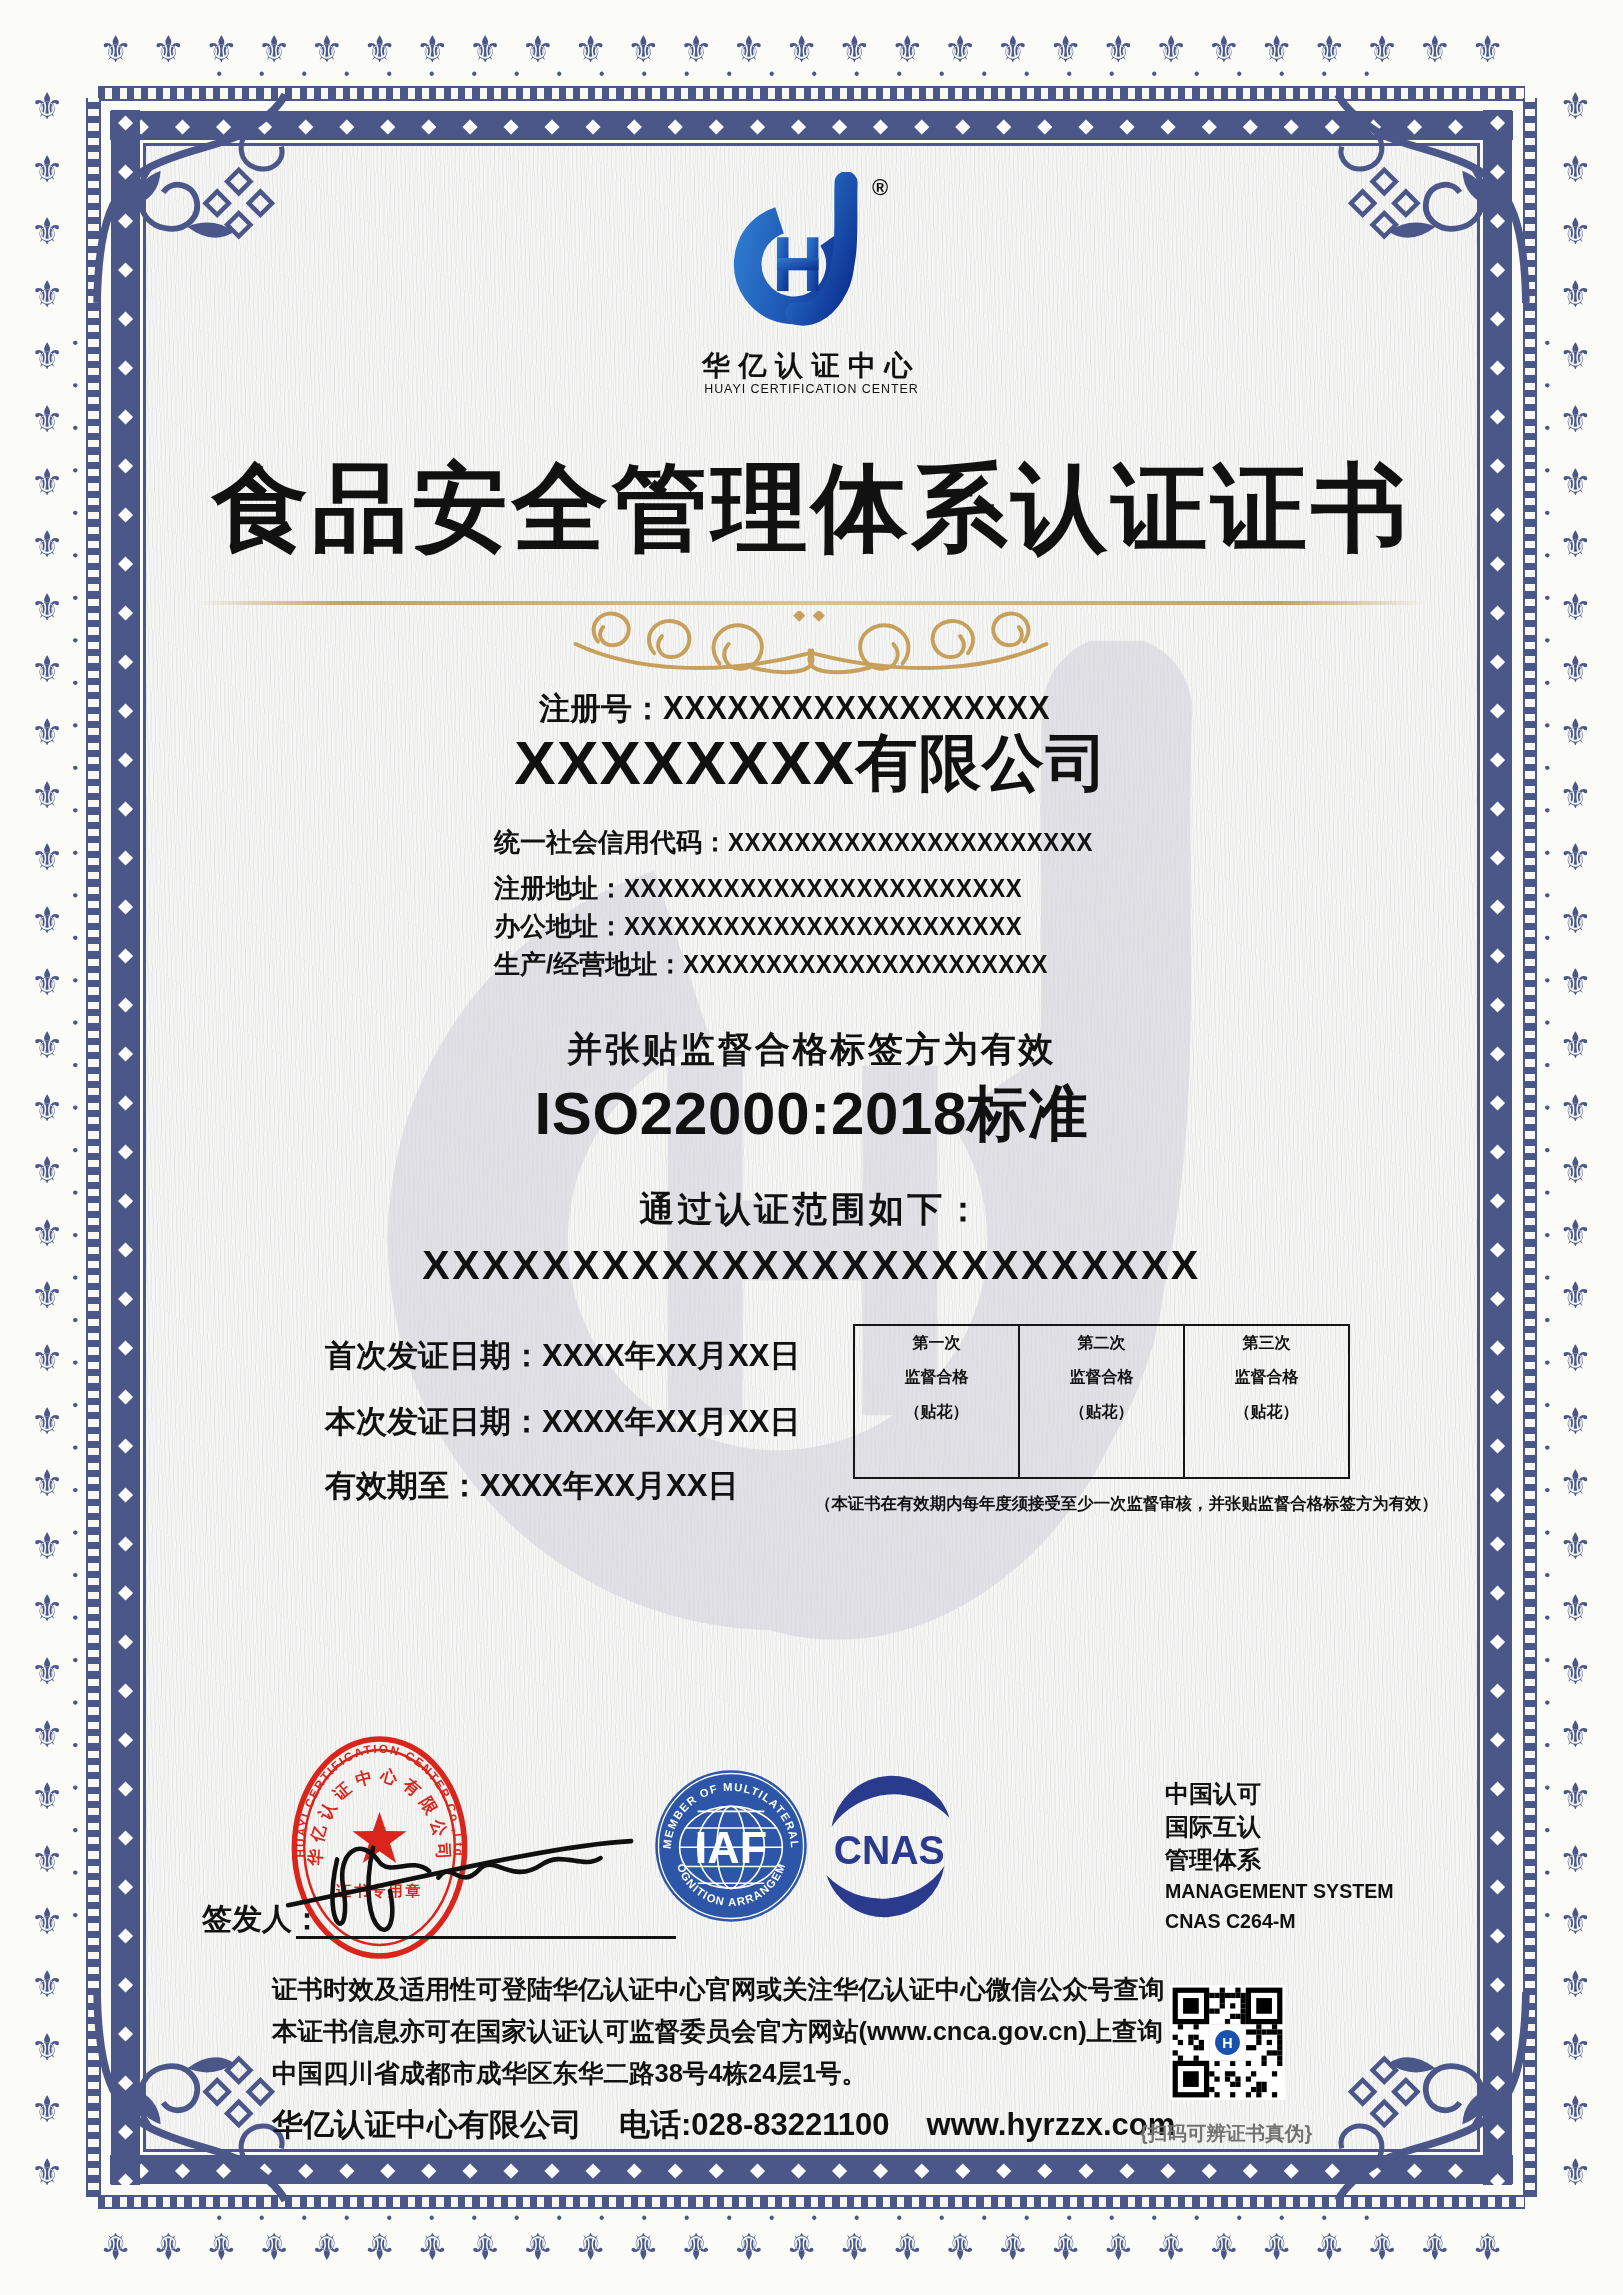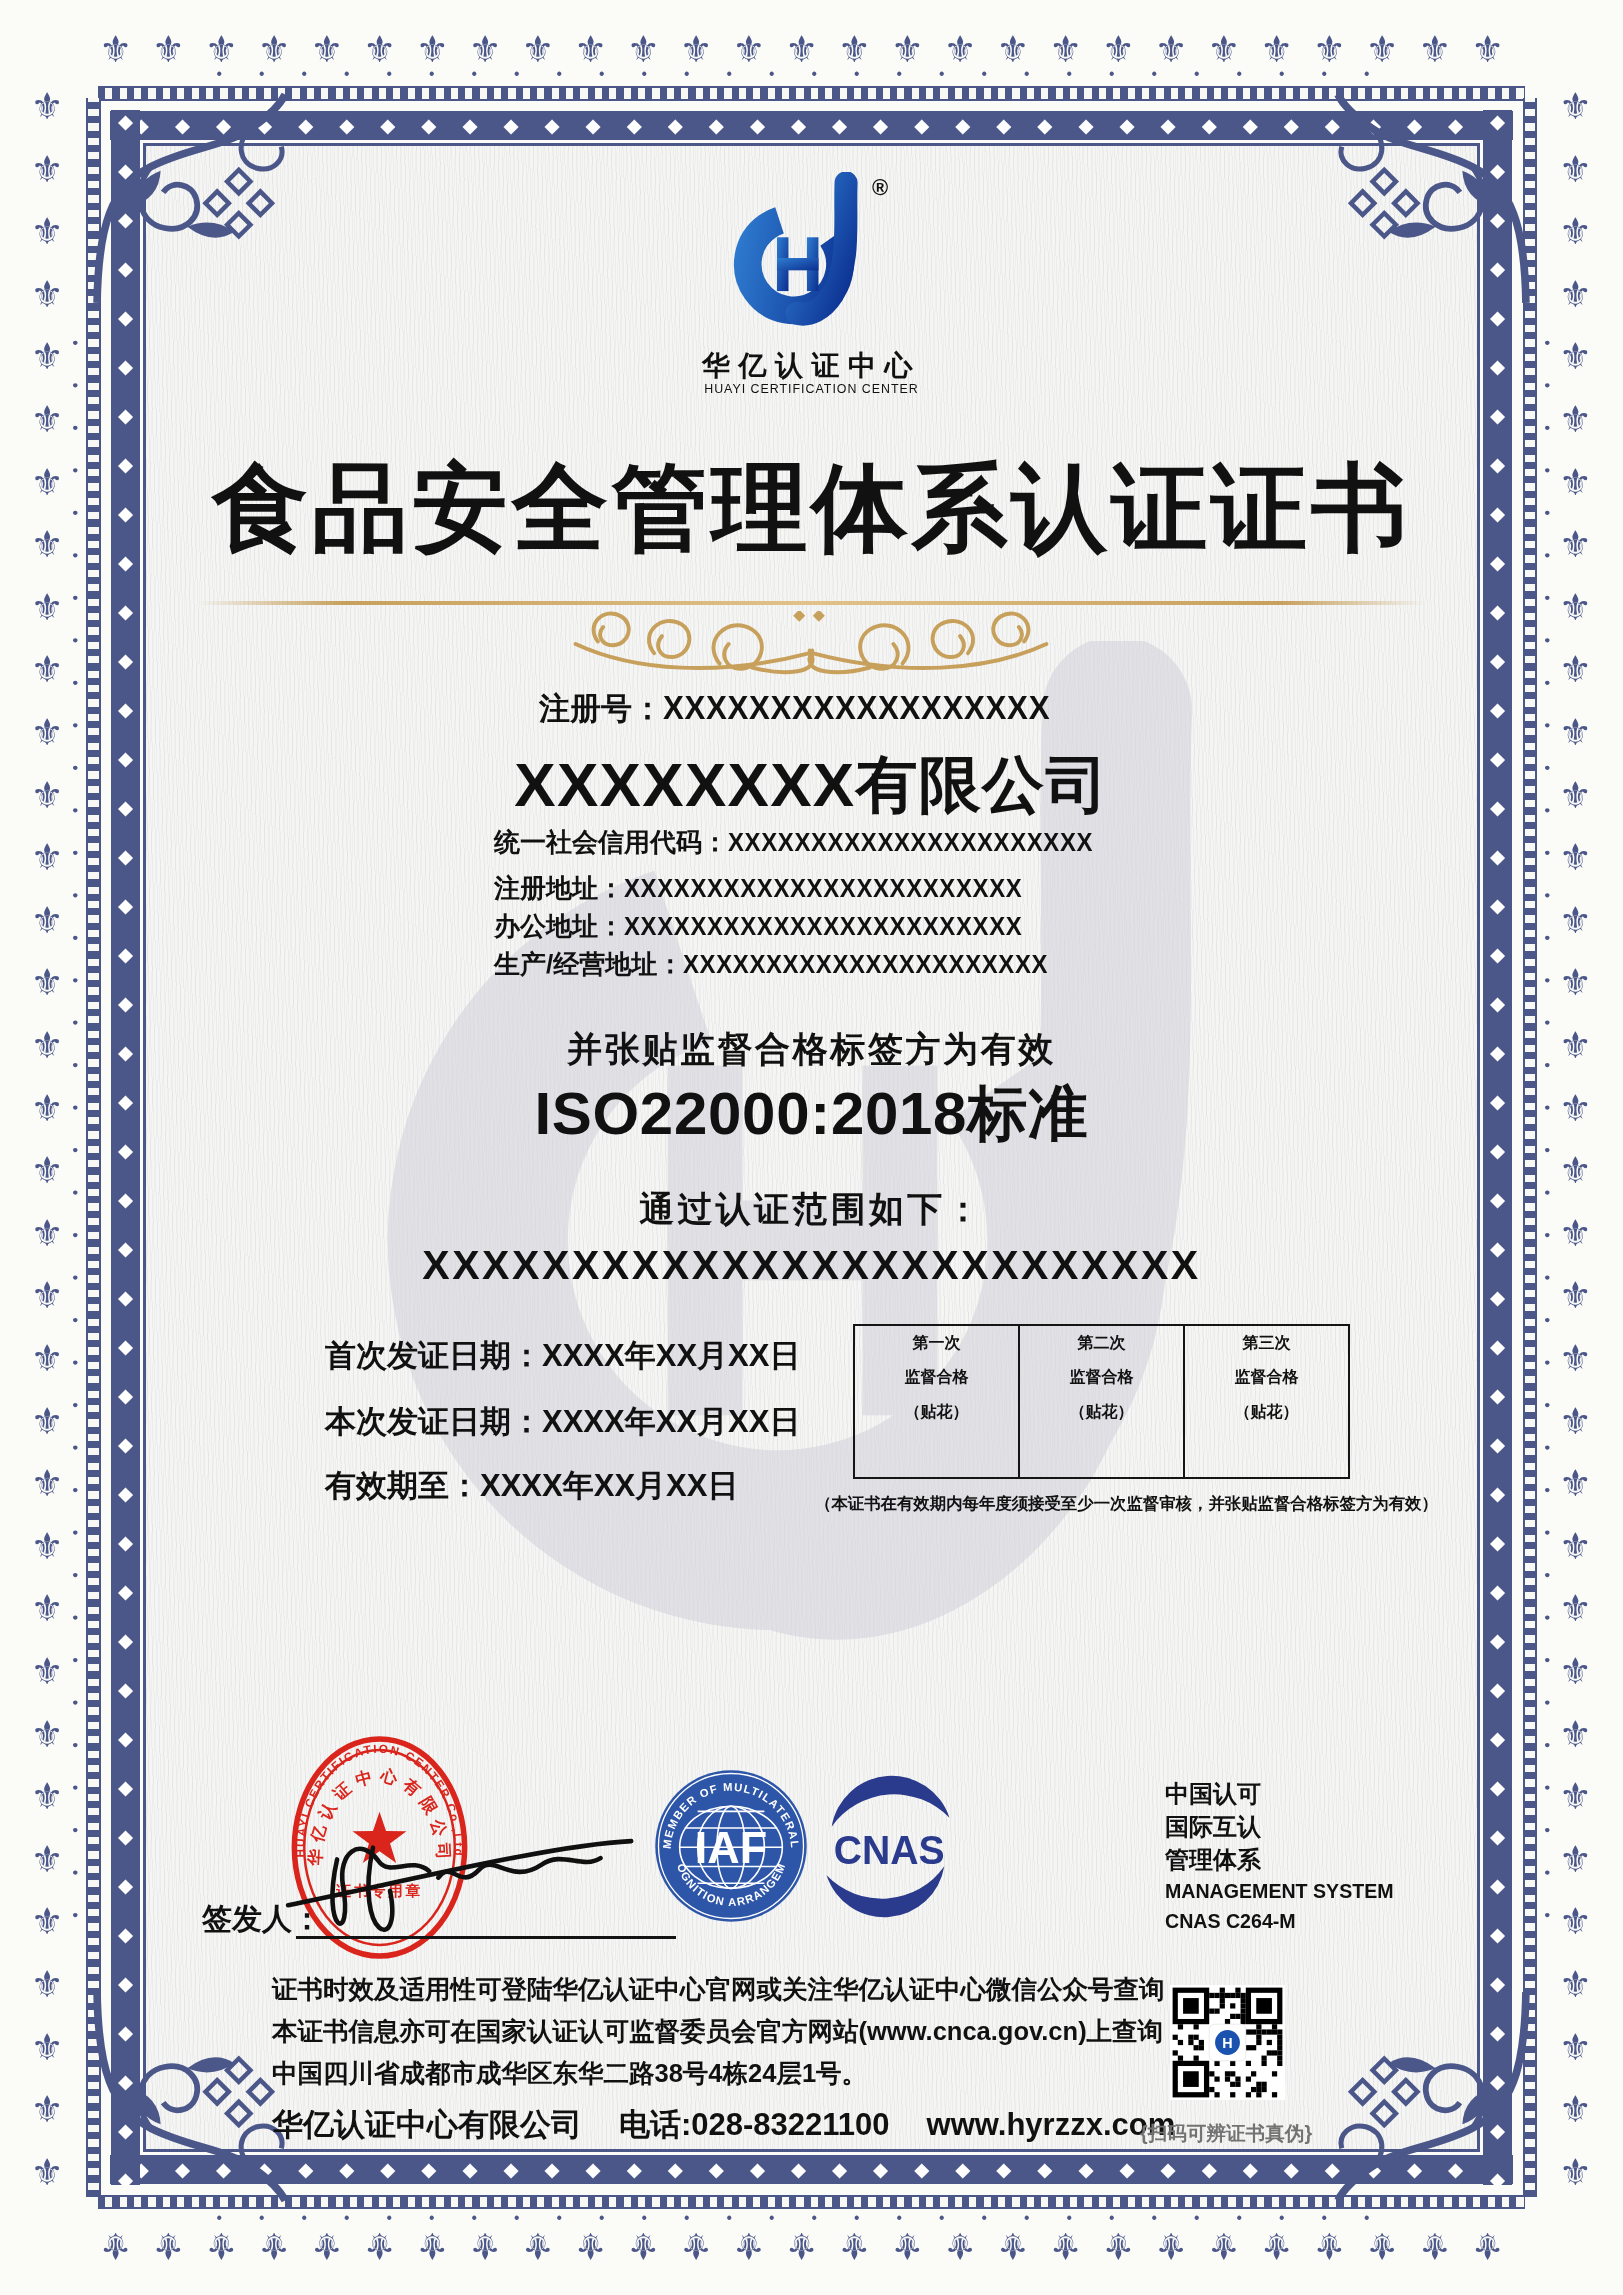--- a/index.html
+++ b/index.html
@@ -42,21 +42,21 @@
   .corner{position:absolute;width:216px;height:216px;z-index:3;color:var(--blue);}
   
   .content{position:absolute;inset:0;z-index:4;}
   .brand-cn{top:347px;font-size:28px;font-weight:900;letter-spacing:8.5px;}
   .brand-en{top:382px;font-size:12.4px;font-weight:normal;letter-spacing:1px;}
   .title{top:458px;font-size:96px;font-weight:900;letter-spacing:3.9px;line-height:1.05;}
   .gold-line{left:196px;right:196px;top:601px;height:3.9px;
     background:linear-gradient(90deg,rgba(199,160,92,0) 0%,#c7a05c 12%,#e0c28a 50%,#c7a05c 88%,rgba(199,160,92,0) 100%);}
   .reg-line{top:688px;font-size:31px;font-weight:bold;}
   .xval{display:inline-block;transform:scaleX(.92);transform-origin:left center;letter-spacing:0.7px;}
-  .company{top:743px;font-size:62px;font-weight:900;letter-spacing:1.3px;}
+  .company{top:721px;font-size:62px;font-weight:900;letter-spacing:1.3px;}
   .info{left:494px;top:823px;font-size:26px;font-weight:bold;line-height:38px;}
   .info .row1{margin-bottom:7.9px;}
   .stmt1{top:1026px;font-size:35px;font-weight:900;letter-spacing:2.6px;}
   .stmt2{top:1074px;font-size:60px;font-weight:700;letter-spacing:0.7px;}
   .scopeh{top:1186px;font-size:35px;font-weight:900;letter-spacing:3.3px;}
   .scopev{top:1242px;font-size:41px;font-weight:bold;letter-spacing:2.6px;}
   .dates{left:325px;top:1330px;font-size:31px;font-weight:bold;}
   .dates .drow{position:absolute;left:0;white-space:nowrap;text-align:center;}
   .sup-table{left:853px;top:1324px;width:493px;height:151px;border:2.6px solid #151515;display:flex;}
   .sup-cell{flex:1;border-right:2.6px solid #151515;display:flex;flex-direction:column;justify-content:flex-start;align-items:center;

